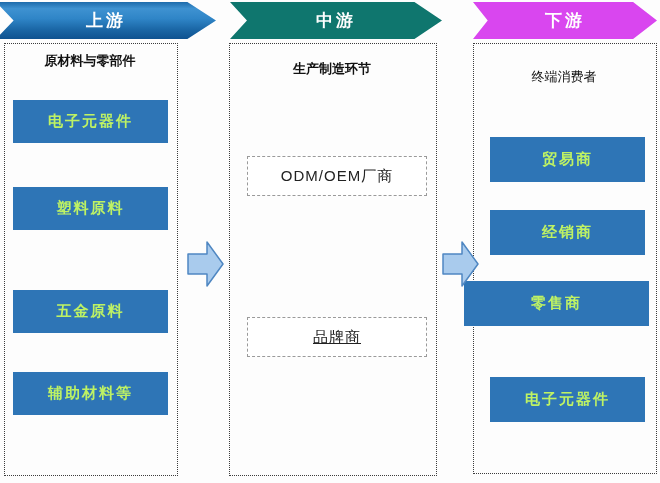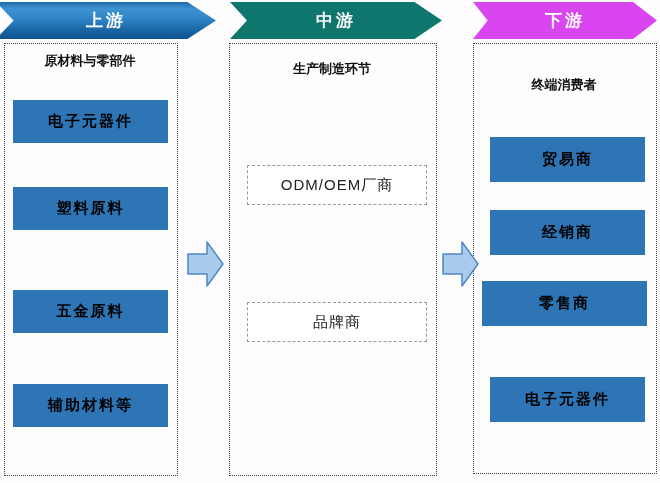--- a/index.html
+++ b/index.html
@@ -23,25 +23,25 @@
   .stage-box{position:absolute;border:1.5px dotted #3c3c3c;background:transparent;}
   .box-up{left:4px;top:43px;width:172px;height:431px;}
   .box-mid{left:229px;top:43px;width:206px;height:431px;}
   .box-down{left:473px;top:43px;width:182px;height:429px;}
 
   .stage-title{
     position:absolute;color:#111;text-align:center;font-size:13px;line-height:1.4;
   }
   .title-up{left:10px;top:52px;width:160px;font-weight:bold;}
   .title-mid{left:235px;top:60px;width:194px;font-weight:bold;}
-  .title-down{left:479px;top:76px;width:170px;font-weight:bold;}
+  .title-down{left:479px;top:68px;width:170px;font-weight:normal;}
 
   
   .blue-item{
-    position:absolute;background:#2e75b6;color:#000000;font-weight:bold;font-size:15px;
+    position:absolute;background:#2e75b6;color:#bef264;font-weight:bold;font-size:15px;
     display:flex;align-items:center;justify-content:center;letter-spacing:2px;
   }
   
   .dash-item{
     position:absolute;background:#fff;border:1px dashed #9a9a9a;color:#222;
     font-size:15px;display:flex;align-items:center;justify-content:center;letter-spacing:1px;
   }
   .arrow{position:absolute;}
 </style>
 </head>
@@ -65,28 +65,28 @@
 
   <div class="stage-title title-up">
     <div>原材料与零部件</div>
   </div>
   <div class="stage-title title-mid">生产制造环节</div>
   <div class="stage-title title-down">终端消费者</div>
 
   <div class="blue-item" style="left:13px;top:100px;width:155px;height:43px;">电子元器件</div>
   <div class="blue-item" style="left:13px;top:187px;width:155px;height:43px;">塑料原料</div>
   <div class="blue-item" style="left:13px;top:290px;width:155px;height:43px;">五金原料</div>
-  <div class="blue-item" style="left:13px;top:384px;width:155px;height:43px;">辅助材料等</div>
+  <div class="blue-item" style="left:13px;top:372px;width:155px;height:43px;">辅助材料等</div>
 
-  <div class="dash-item" style="left:247px;top:165px;width:178px;height:38px;text-align:right;">ODM/OEM厂商</div>
-  <div class="dash-item" style="left:247px;top:302px;width:178px;height:38px;">品牌商</div>
+  <div class="dash-item" style="left:247px;top:156px;width:178px;height:38px;text-align:right;">ODM/OEM厂商</div>
+  <div class="dash-item" style="left:247px;top:317px;width:178px;height:38px;text-decoration:underline;">品牌商</div>
 
   <div class="blue-item" style="left:490px;top:137px;width:155px;height:45px;">贸易商</div>
   <div class="blue-item" style="left:490px;top:210px;width:155px;height:45px;">经销商</div>
-  <div class="blue-item" style="left:482px;top:281px;width:165px;height:45px;">零售商</div>
+  <div class="blue-item" style="left:464px;top:281px;width:185px;height:45px;">零售商</div>
   <div class="blue-item" style="left:490px;top:377px;width:155px;height:45px;">电子元器件</div>
 
   <svg class="arrow" style="left:187px;top:239px;" width="38" height="50" viewBox="0 0 38 50">
     <path d="M1,15 L20,15 L20,3 L36,25 L20,47 L20,35 L1,35 Z" fill="#a9cbed" stroke="#4f87c2" stroke-width="1.5" stroke-linejoin="round"></path>
   </svg>
   <svg class="arrow" style="left:442px;top:239px;" width="38" height="50" viewBox="0 0 38 50">
     <path d="M1,15 L20,15 L20,3 L36,25 L20,47 L20,35 L1,35 Z" fill="#a9cbed" stroke="#4f87c2" stroke-width="1.5" stroke-linejoin="round"></path>
   </svg>
 
 </div>

